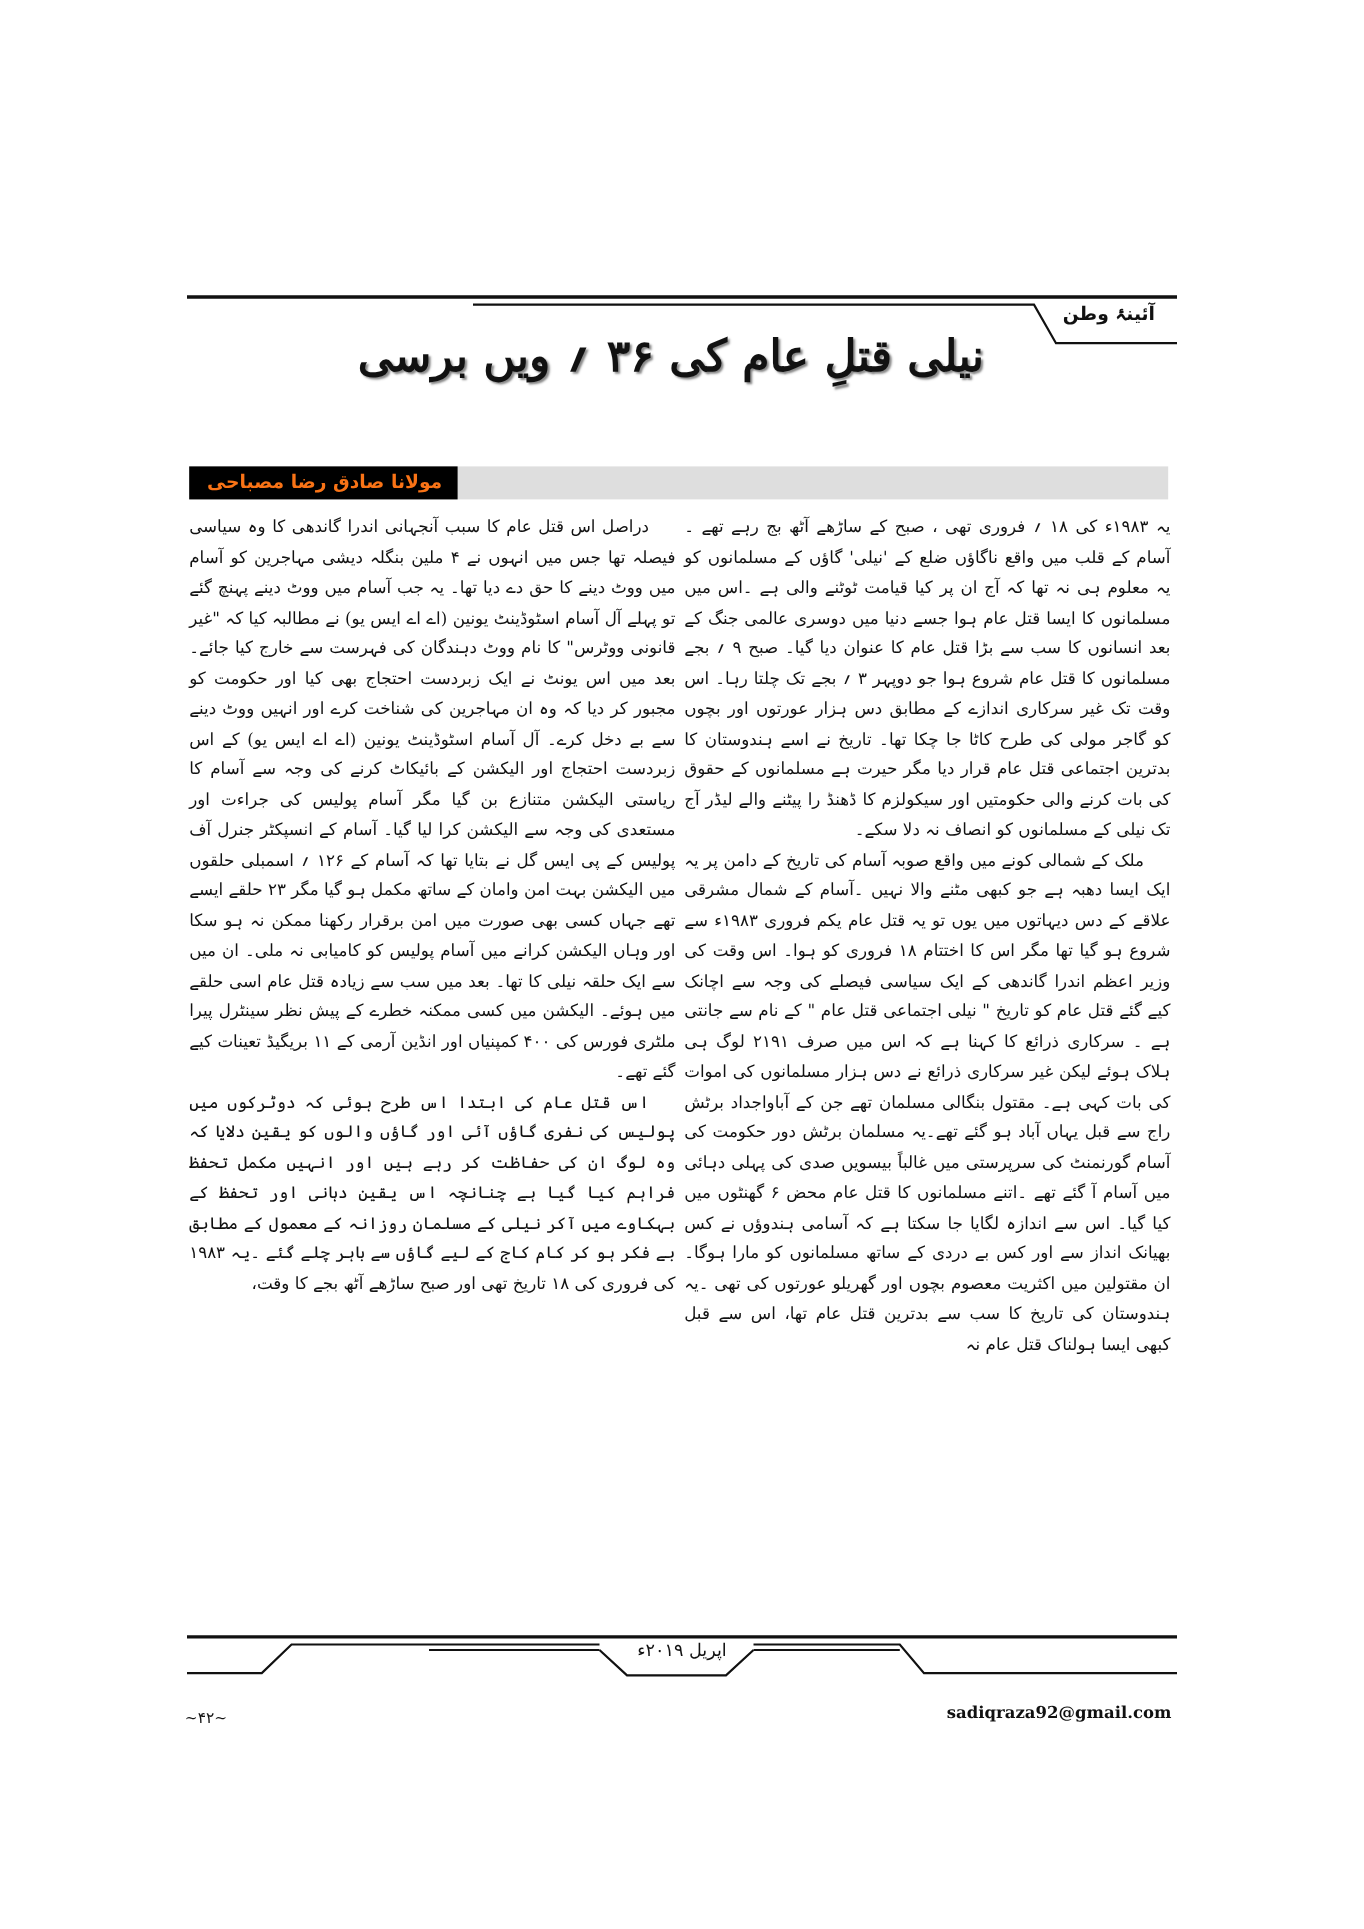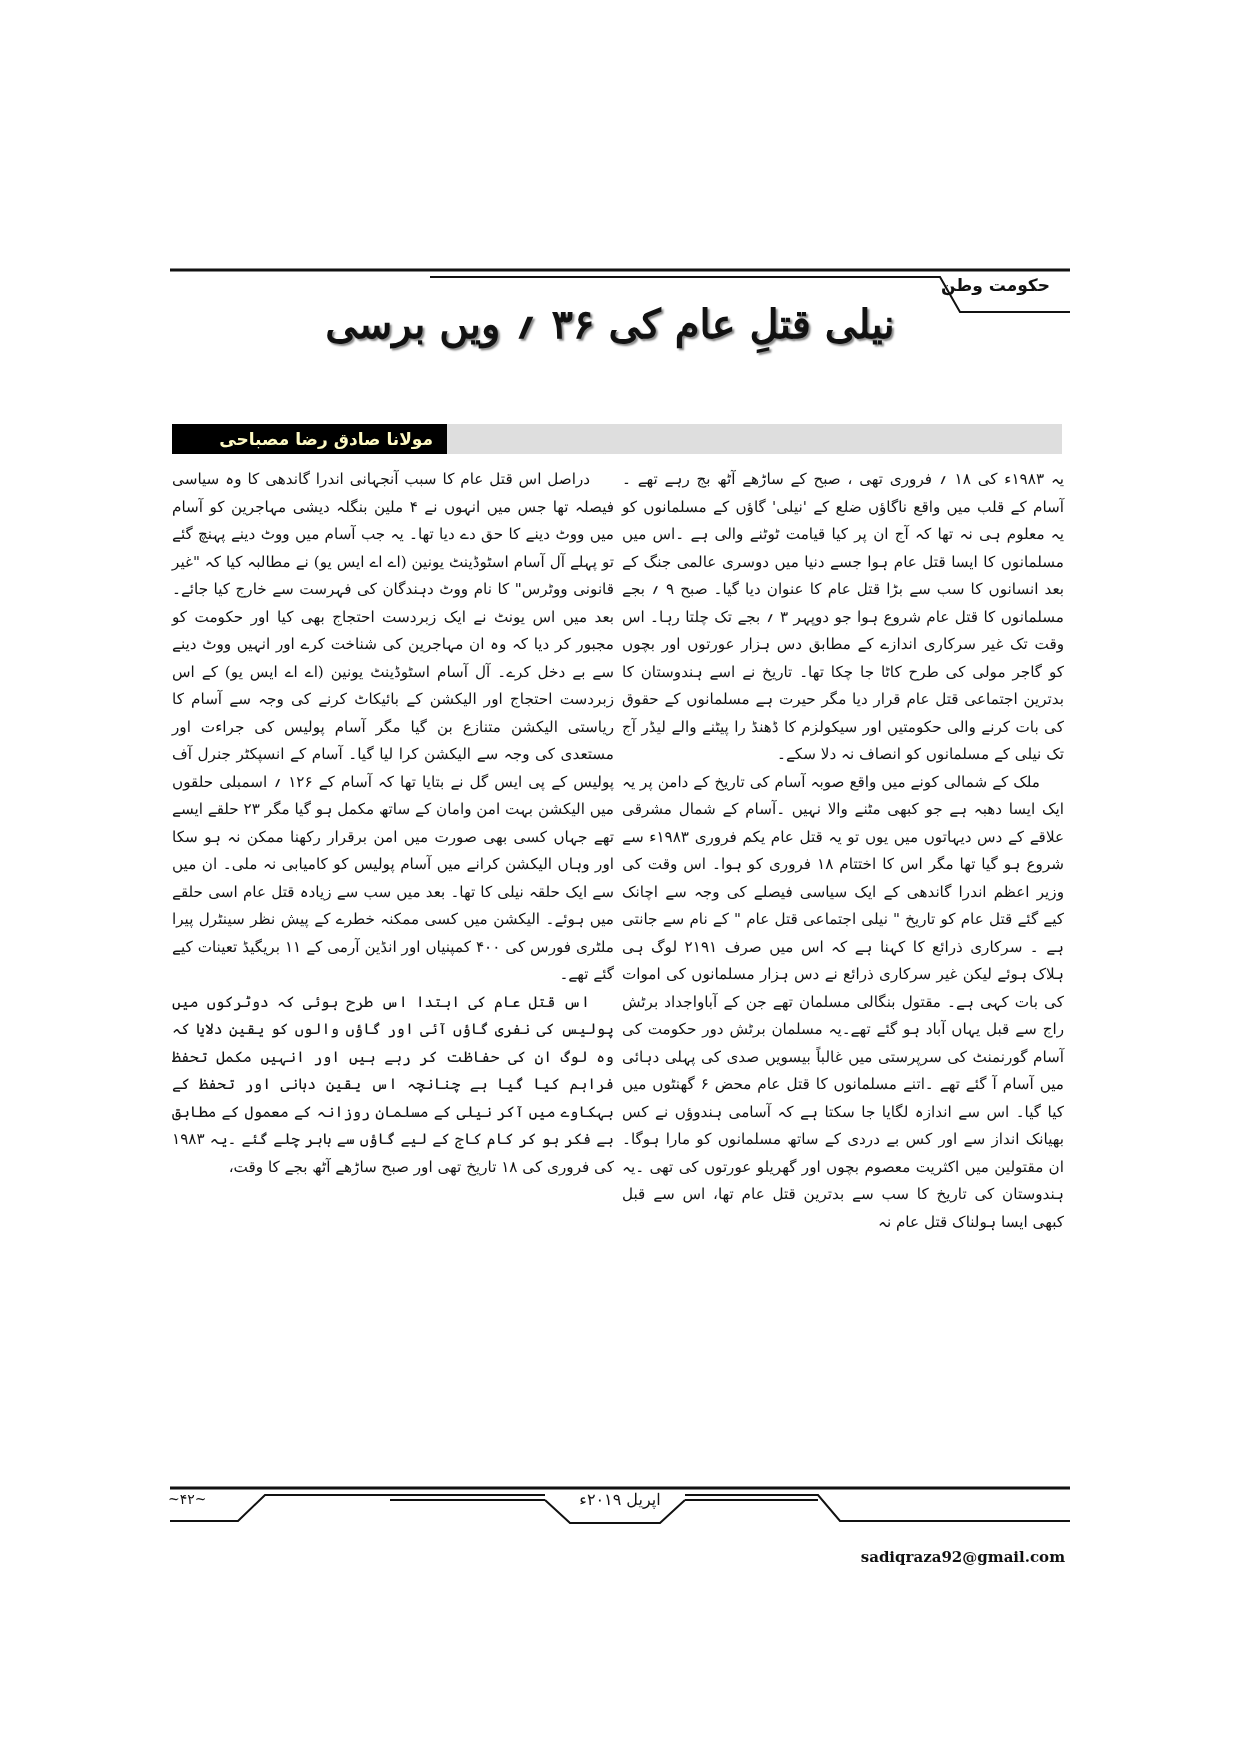--- a/index.html
+++ b/index.html
@@ -11,48 +11,48 @@
   .section-name { position: absolute; right: 190px; top: 275px; font-size: 17px; font-weight: bold;
                   direction: rtl; font-family: "DejaVu Sans", sans-serif; }
 
   .title { position: absolute; left: 160px; width: 900px; top: 300px; text-align: center;
            direction: rtl; font-family: "DejaVu Serif", serif; font-size: 40px; font-weight: bold;
            letter-spacing: 1px; text-shadow: 2px 2px 2px #888; }
   .subtitle { position: absolute; left: 160px; width: 900px; top: 365px; text-align: center;
               direction: rtl; font-family: "DejaVu Serif", serif; font-size: 19px; font-weight: bold; }
 
   .author-bar { position: absolute; left: 172px; top: 424px; width: 890px; height: 30px; background: #dedede; }
-  .author-box { position: absolute; left: 172px; top: 424px; width: 275px; height: 30px; background: #000;
-                color: #fef9c3; direction: rtl; font-size: 17px; font-weight: bold; line-height: 30px;
+  .author-box { position: absolute; left: 172px; top: 424px; width: 244px; height: 30px; background: #000;
+                color: #f97316; direction: rtl; font-size: 17px; font-weight: bold; line-height: 30px;
                 text-align: right; padding-right: 14px; box-sizing: border-box; }
 
   .col { position: absolute; top: 466px; width: 442px; direction: rtl; text-align: justify;
          font-family: "DejaVu Serif", serif; font-size: 15.2px; line-height: 27.5px; }
   .col p { margin: 0; }
   .col p.indent { text-indent: 24px; }
   .col-right { left: 622px; }
   .col-left { left: 172px; }
 
   .ftr-svg { position: absolute; left: 150px; top: 1485px; width: 920px; height: 50px; }
   .email { position: absolute; right: 175px; top: 1512px; font-family: "DejaVu Serif", serif;
            font-weight: bold; font-size: 15px; direction: ltr; margin-top: 36px; }
   .issue { position: absolute; left: 560px; top: 1490px; width: 120px; text-align: center;
            direction: rtl; font-family: "DejaVu Serif", serif; font-size: 16px; }
-  .page-num { position: absolute; left: 168px; top: 1491px; font-size: 14px; font-family: "DejaVu Serif", serif; }
+  .page-num { position: absolute; left: 168px; top: 1553px; font-size: 14px; font-family: "DejaVu Serif", serif; }
 </style>
 </head>
 <body>
 
 <div class="page">
 
   <svg class="hdr-svg" viewBox="0 0 920 70">
     <line x1="20" y1="10" x2="920" y2="10" stroke="#111" stroke-width="3"></line>
     <polyline points="280,17 790,17 810,52 920,52" fill="none" stroke="#111" stroke-width="2"></polyline>
   </svg>
-  <div class="section-name">حکومت وطن</div>
+  <div class="section-name">آئینۂ وطن</div>
 
   <h1 class="title" style="margin:0;text-align:center;">نیلی قتلِ عام کی ۳۶ ؍ ویں برسی</h1>
 
   <div class="author-bar"></div>
   <div class="author-box">مولانا صادق رضا مصباحی</div>
 
   <div class="col col-right">
     <p>یہ ۱۹۸۳ء کی ۱۸ ؍ فروری تھی ، صبح کے ساڑھے آٹھ بج رہے تھے ۔آسام کے قلب میں واقع ناگاؤں ضلع کے 'نیلی' گاؤں کے مسلمانوں کو یہ معلوم ہی نہ تھا کہ آج ان پر کیا قیامت ٹوٹنے والی ہے ۔اس میں مسلمانوں کا ایسا قتل عام ہوا جسے دنیا میں دوسری عالمی جنگ کے بعد انسانوں کا سب سے بڑا قتل عام کا عنوان دیا گیا۔ صبح ۹ ؍ بجے مسلمانوں کا قتل عام شروع ہوا جو دوپہر ۳ ؍ بجے تک چلتا رہا۔ اس وقت تک غیر سرکاری اندازے کے مطابق دس ہزار عورتوں اور بچوں کو گاجر مولی کی طرح کاٹا جا چکا تھا۔ تاریخ نے اسے ہندوستان کا بدترین اجتماعی قتل عام قرار دیا مگر حیرت ہے مسلمانوں کے حقوق کی بات کرنے والی حکومتیں اور سیکولزم کا ڈھنڈ را پیٹنے والے لیڈر آج تک نیلی کے مسلمانوں کو انصاف نہ دلا سکے۔</p>
     <p class="indent">ملک کے شمالی کونے میں واقع صوبہ آسام کی تاریخ کے دامن پر یہ ایک ایسا دھبہ ہے جو کبھی مٹنے والا نہیں ۔آسام کے شمال مشرقی علاقے کے دس دیہاتوں میں یوں تو یہ قتل عام یکم فروری ۱۹۸۳ء سے شروع ہو گیا تھا مگر اس کا اختتام ۱۸ فروری کو ہوا۔ اس وقت کی وزیر اعظم اندرا گاندھی کے ایک سیاسی فیصلے کی وجہ سے اچانک کیے گئے قتل عام کو تاریخ " نیلی اجتماعی قتل عام " کے نام سے جانتی ہے ۔ سرکاری ذرائع کا کہنا ہے کہ اس میں صرف ۲۱۹۱ لوگ ہی ہلاک ہوئے لیکن غیر سرکاری ذرائع نے دس ہزار مسلمانوں کی اموات کی بات کہی ہے۔ مقتول بنگالی مسلمان تھے جن کے آباواجداد برٹش راج سے قبل یہاں آباد ہو گئے تھے۔یہ مسلمان برٹش دور حکومت کی آسام گورنمنٹ کی سرپرستی میں غالباً بیسویں صدی کی پہلی دہائی میں آسام آ گئے تھے ۔اتنے مسلمانوں کا قتل عام محض ۶ گھنٹوں میں کیا گیا۔ اس سے اندازہ لگایا جا سکتا ہے کہ آسامی ہندوؤں نے کس بھیانک انداز سے اور کس بے دردی کے ساتھ مسلمانوں کو مارا ہوگا۔ ان مقتولین میں اکثریت معصوم بچوں اور گھریلو عورتوں کی تھی ۔یہ ہندوستان کی تاریخ کا سب سے بدترین قتل عام تھا، اس سے قبل کبھی ایسا ہولناک قتل عام نہ</p>
   </div>

